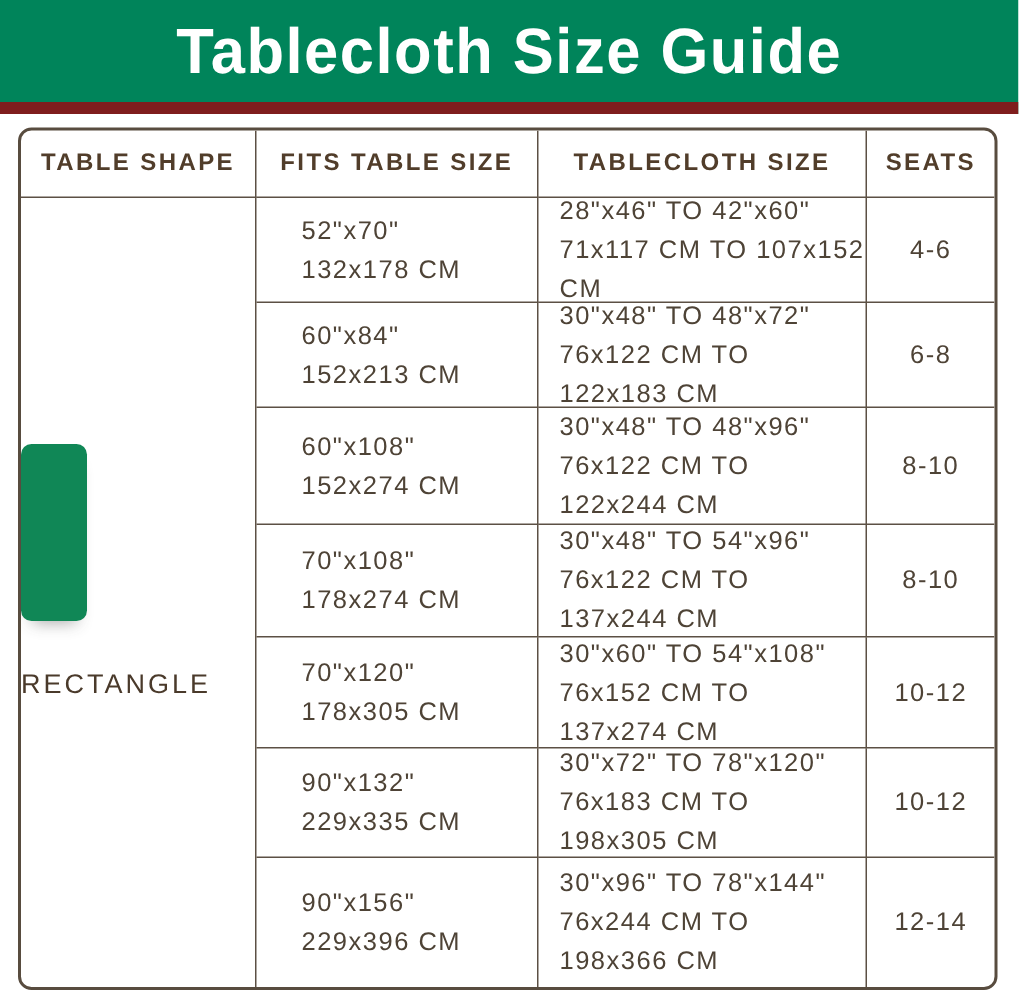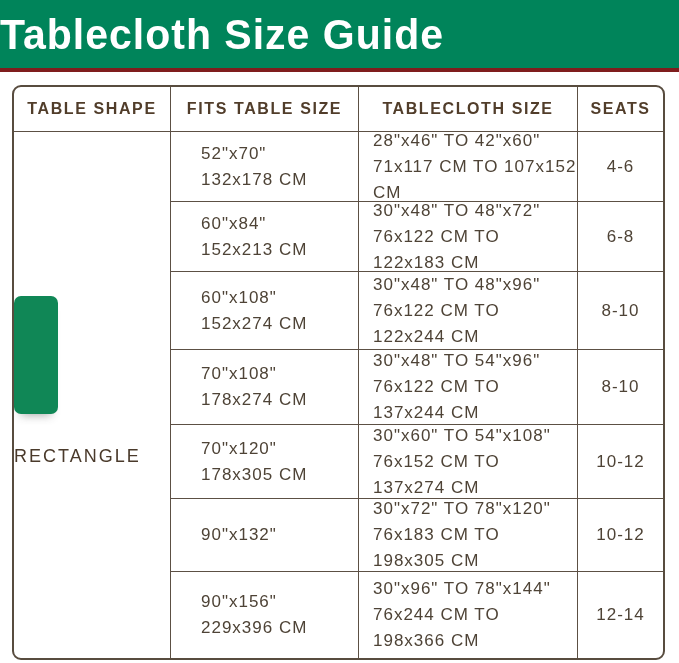--- a/index.html
+++ b/index.html
@@ -9,22 +9,22 @@
     background: #ffffff;
     font-family: "Liberation Sans", sans-serif;
     overflow: hidden;
   }
 
   
   .banner {
     position: absolute; left: 0; top: 0;
     width: 679px; height: 68px;
     background: #00845A;
-    border-bottom: 4px solid #7f1d1d;
-    display: flex; align-items: center; 
+    border-bottom: 8px solid #7f1d1d;
+    display: flex; align-items: center; justify-content: center;
   }
   .banner h1 {
     margin: 0;
     color: #ffffff;
     font-size: 41px;
     font-weight: bold;
     letter-spacing: 1px;
     transform: scaleY(1.04);
   }
 
@@ -158,20 +158,21 @@
       <div>178x305 CM</div>
     </div>
     <div class="cell two-line fits">
       <div>30"x60" TO 54"x108"</div>
       <div>76x152 CM TO 137x274 CM</div>
     </div>
     <div class="cell seats">10-12</div>
 
     <div class="cell two-line size">
       <div>90"x132"</div>
+      <div>229x335 CM</div>
     </div>
     <div class="cell two-line fits">
       <div>30"x72" TO 78"x120"</div>
       <div>76x183 CM TO 198x305 CM</div>
     </div>
     <div class="cell seats">10-12</div>
 
     <div class="cell two-line size last">
       <div>90"x156"</div>
       <div>229x396 CM</div>

